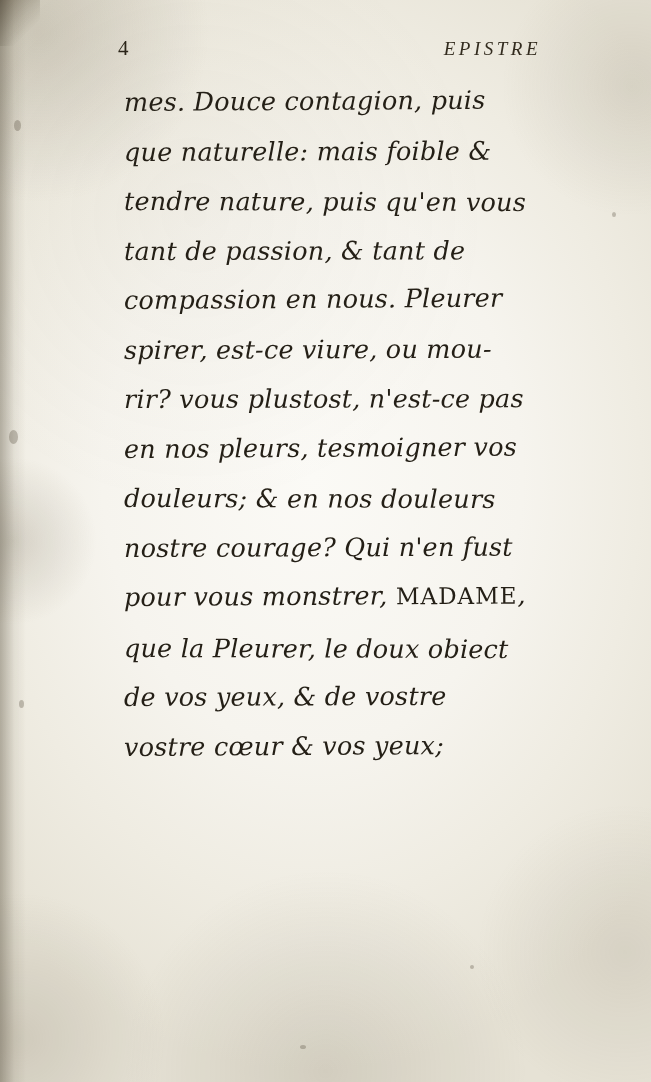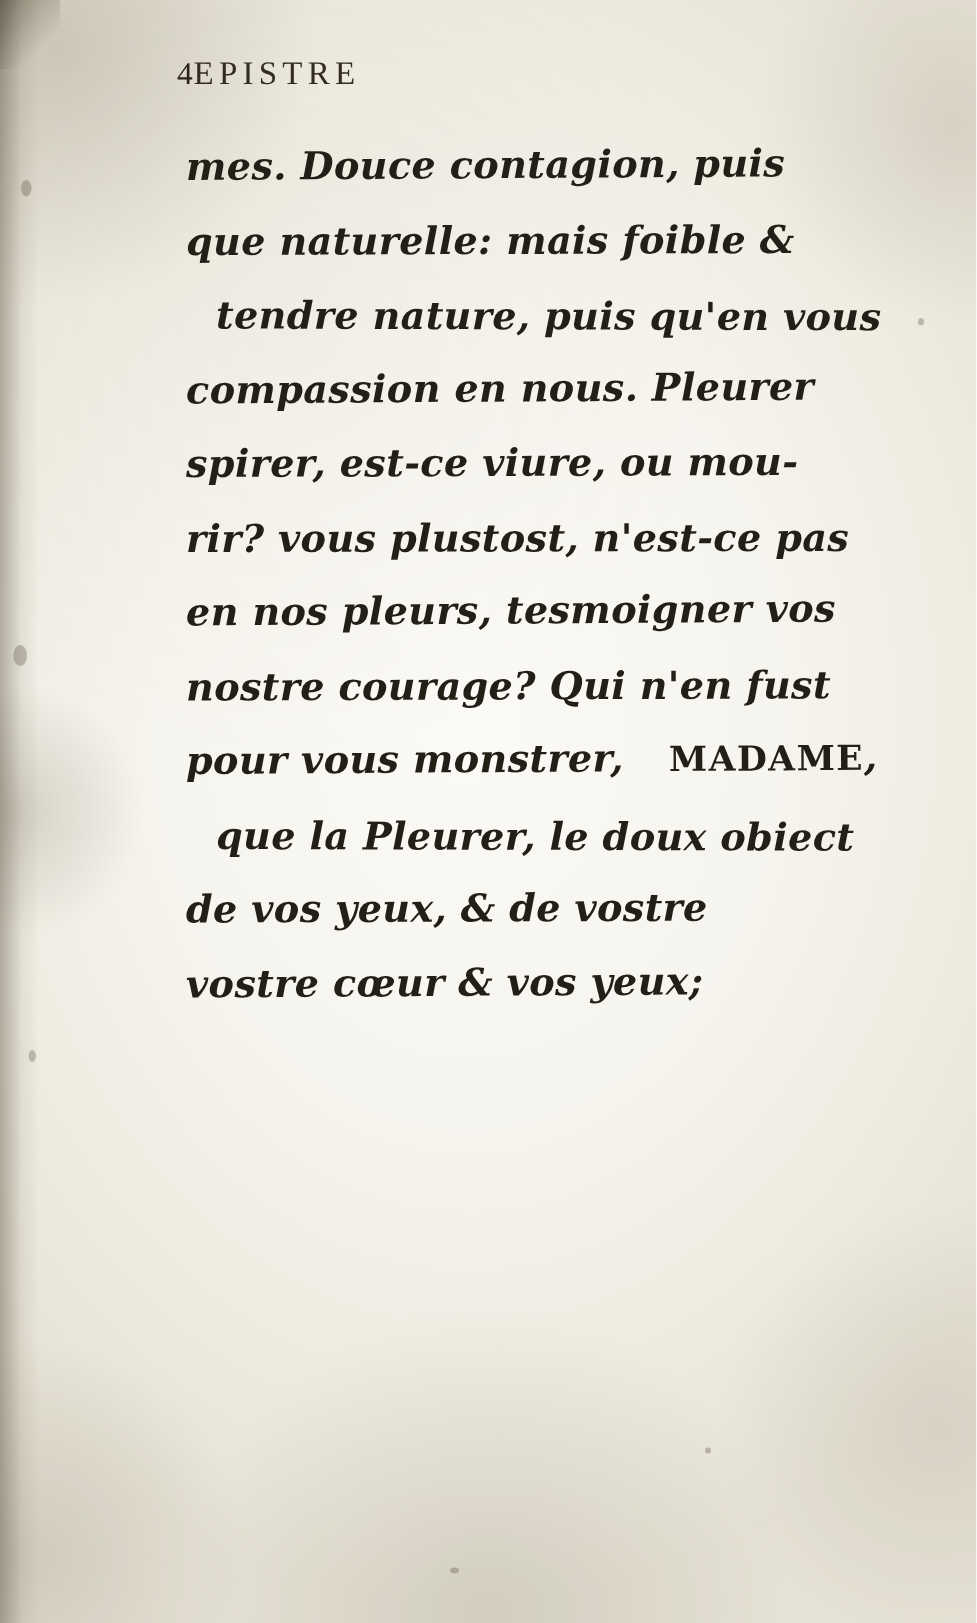--- a/index.html
+++ b/index.html
@@ -66,57 +66,56 @@
     align-items: baseline;
   }
   .folio {
     font-size: 21px;
     color: #2b2519;
     font-family: "Liberation Serif", serif;
     letter-spacing: 0.5px;
   }
   .running-head {
     flex: 1;
-    text-align: left;
-    font-size: 22px;
+    text-align: right;
+    font-size: 19px;
     letter-spacing: 3.5px;
     color: #332c1f;
     font-variant: small-caps;
     text-transform: uppercase;
     padding-right: 40px;
+    font-style: italic;
   }
 
   .body-block {
     position: absolute;
-    top: 88px;
+    top: 78px;
     left: 124px;
     width: 452px;
-    font-weight: bold;
   }
   .line {
     font-family: "DejaVu Serif", serif;
     font-style: italic;
     font-size: 25.5px;
     line-height: 49.5px;
     color: #241f16;
     white-space: pre;
     letter-spacing: 0.2px;
     transform-origin: left center;
   }
   .l0 { transform: rotate(-0.35deg); }
   .l1 { transform: rotate(-0.2deg); }
-  .l2 { transform: rotate(0.15deg); margin-left: 20px; }
+  .l2 { transform: rotate(0.15deg); }
   .l3 { transform: rotate(-0.1deg); }
 
   .smallcaps {
     font-variant: small-caps;
     font-style: normal;
     letter-spacing: 1px;
     font-size: 23px;
-    margin-left: 21px;
   }
 </style>
 </head>
 <body>
 
 <div id="page">
 
   <div class="binding-edge"></div>
   <div class="corner-tear"></div>
 
@@ -129,24 +128,26 @@
 
   <div class="header-row">
     <div class="folio">4</div>
     <div class="running-head">EPISTRE</div>
   </div>
 
   <div class="body-block">
     <div class="line l0">mes. Douce contagion, puis</div>
     <div class="line l1">que naturelle: mais foible &amp;</div>
     <div class="line l2">tendre nature, puis qu'en vous</div>
+    <div class="line l3">tant de passion, &amp; tant de</div>
     <div class="line l0">compassion en nous. Pleurer</div>
     <div class="line l1">spirer, est-ce viure, ou mou-</div>
     <div class="line l3">rir? vous plustost, n'est-ce pas</div>
     <div class="line l0">en nos pleurs, tesmoigner vos</div>
+    <div class="line l2">douleurs; &amp; en nos douleurs</div>
     <div class="line l1">nostre courage? Qui n'en fust</div>
     <div class="line l0"><span>pour vous monstrer, <span class="smallcaps">MADAME</span>,</span></div>
     <div class="line l2">que la Pleurer, le doux obiect</div>
     <div class="line l1">de vos yeux, &amp; de vostre</div>
     <div class="line l0">vostre cœur &amp; vos yeux;</div>
   </div>
 
 </div>
 
 </body></html>

